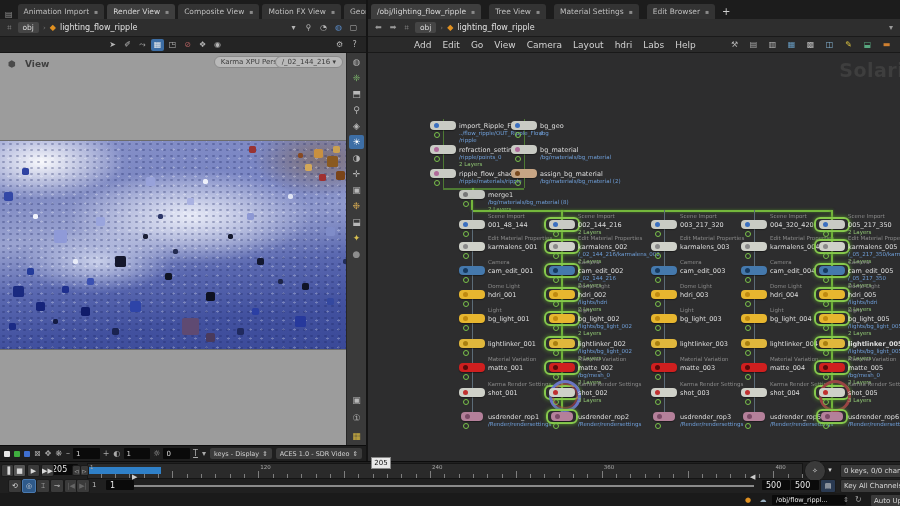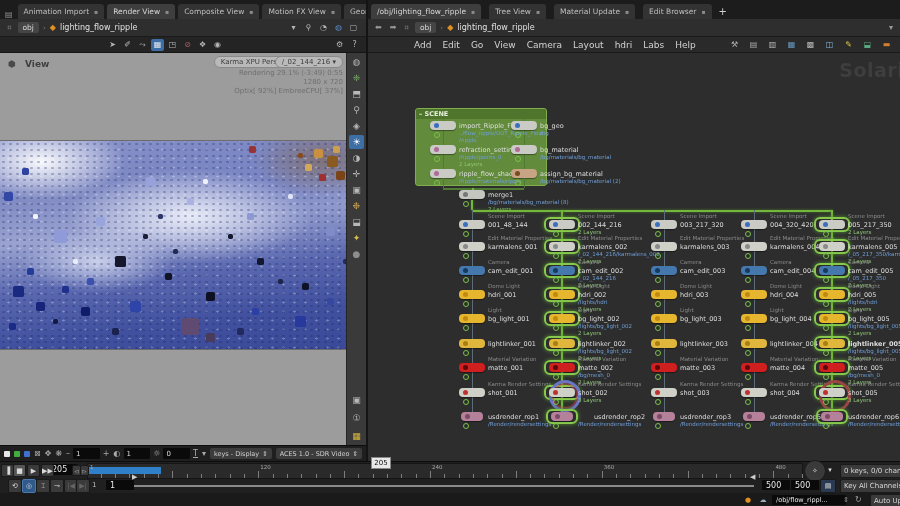--- a/index.html
+++ b/index.html
@@ -171,25 +171,20 @@
           <div class="ticon">?</div>
         </span>
     </div>
 
     <div class="abs" id="viewport">
       <span class="abs" style="left:8px;top:6px;color:#4a4a4a;font-size:9px;">⬢</span>
       <span class="abs" style="left:25px;top:6px;color:#3f3f3f;font-size:9px;font-weight:bold;">View</span>
       <span class="abs" style="right:134px;top:4px;color:#555;font-size:8px;">✎</span>
       <span class="abs vp-pill" style="right:72px;top:3px;"><span>Karma XPU Persp</span> ▾</span>
       <span class="abs vp-pill" style="right:23px;top:3px;"><span>/_02_144_216</span> ▾</span>
-      <div class="abs vp-stats" style="right:23px;top:16px;">
-        <div>Rendering  29.1%  (-3:49)  0:55</div>
-        <div>1280 x 720</div>
-        <div>Optix[ 92%] EmbreeCPU[ 37%]</div>
-      </div>
       <div class="abs" id="render-img">
         <div class="abs" id="grain"></div>
         <div class="abs" id="bubbles"></div>
       </div>
       <div class="abs" id="vstrip">
           <div class="sicon">◍</div>
           <div class="sicon" style="color: rgb(122, 176, 106);">❈</div>
           <div class="sicon">⬒</div>
           <div class="sicon">⚲</div>
           <div class="sicon">◈</div>
@@ -241,21 +236,21 @@
       <span id="rtabs" style="display:flex;gap:8px;">
           <div class="ptab active">
             <span>/obj/lighting_flow_ripple</span>
             <span class="tdot">▪</span>
           </div>
           <div class="ptab">
             <span>Tree View</span>
             <span class="tdot">▪</span>
           </div>
           <div class="ptab">
-            <span>Material Update</span>
+            <span>Material Settings</span>
             <span class="tdot">▪</span>
           </div>
           <div class="ptab">
             <span>Edit Browser</span>
             <span class="tdot">▪</span>
           </div>
         </span>
       <span class="plus-tab">+</span>
     </div>
     <div class="pathbar">
@@ -289,25 +284,20 @@
           <div class="ticon" style="color: rgb(106, 160, 200);">▦</div>
           <div class="ticon">▩</div>
           <div class="ticon" style="color: rgb(136, 184, 216);">◫</div>
           <div class="ticon" style="color: rgb(216, 192, 64);">✎</div>
           <div class="ticon" style="color: rgb(88, 168, 128);">⬓</div>
           <div class="ticon" style="color: rgb(208, 128, 48);">▬</div>
         </span>
     </div>
     <div class="abs" id="canvas">
       <div class="abs" id="watermark">Solaris</div>
-    <div class="netbox" style="left: 47px; top: 55px; width: 130px; height: 76px;">
-          <div class="netbox-title">
-            <span>– SCENE</span>
-          </div>
-        </div>
         <div class="wire dkgreen" style="left: 75px; top: 66px; width: 1px; height: 57px;"></div>
         <div class="wire dkgreen" style="left: 156px; top: 66px; width: 1px; height: 57px;"></div>
         <div class="node t-import" style="left: 62px; top: 68px; width: 26px; background: rgb(201, 203, 196);">
           <span class="ndot" style="background: rgb(58, 111, 192);"></span>
         </div>
         <div class="nlabel" style="left: 91px; top: 69px;">import_Ripple_Flow</div>
         <div class="nsub blue" style="left: 91px; top: 77px;">../flow_ripple/OUT_Ripple_Flow</div>
         <div class="nsub blue" style="left: 91px; top: 84px;">/ripple</div>
         <div class="badge" style="left: 66px; top: 79px;"></div>
         <div class="node t-geo" style="left: 143px; top: 68px; width: 26px; background: rgb(201, 203, 196);">
@@ -476,21 +466,21 @@
           <span class="ndot" style="background: rgb(192, 48, 48);"></span>
         </div>
         <div class="ncat" style="left: 210px; top: 328px;">Karma Render Settings</div>
         <div class="nlabel" style="left: 210px; top: 336px;">shot_002</div>
         <div class="nsub green" style="left: 210px; top: 344px;">3 Layers</div>
         <div class="badge" style="left: 185px; top: 346px;"></div>
         <div class="selring" style="left: 178px; top: 356px; width: 28px; height: 11px;"></div>
         <div class="node t-rop" style="left: 183px; top: 359px; width: 22px; background: rgb(180, 128, 154);">
           <span class="ndot" style="background: rgb(122, 74, 102);"></span>
         </div>
-        <div class="nlabel" style="left: 226px; top: 360px;">usdrender_rop2</div>
+        <div class="nlabel" style="left: 210px; top: 360px;">usdrender_rop2</div>
         <div class="nsub blue" style="left: 210px; top: 368px;">/Render/rendersettings</div>
         <div class="badge" style="left: 185px; top: 370px;"></div>
         <div class="wire " style="left: 296px; top: 157px; width: 1px; height: 207px;"></div>
         <div class="node t-import" style="left: 283px; top: 167px; width: 26px; background: rgb(201, 203, 196);">
           <span class="ndot" style="background: rgb(58, 111, 192);"></span>
         </div>
         <div class="ncat" style="left: 312px; top: 160px;">Scene Import</div>
         <div class="nlabel" style="left: 312px; top: 168px;">003_217_320</div>
         <div class="badge" style="left: 287px; top: 178px;"></div>
         <div class="node t-lens" style="left: 283px; top: 189px; width: 26px; background: rgb(207, 209, 201);">

